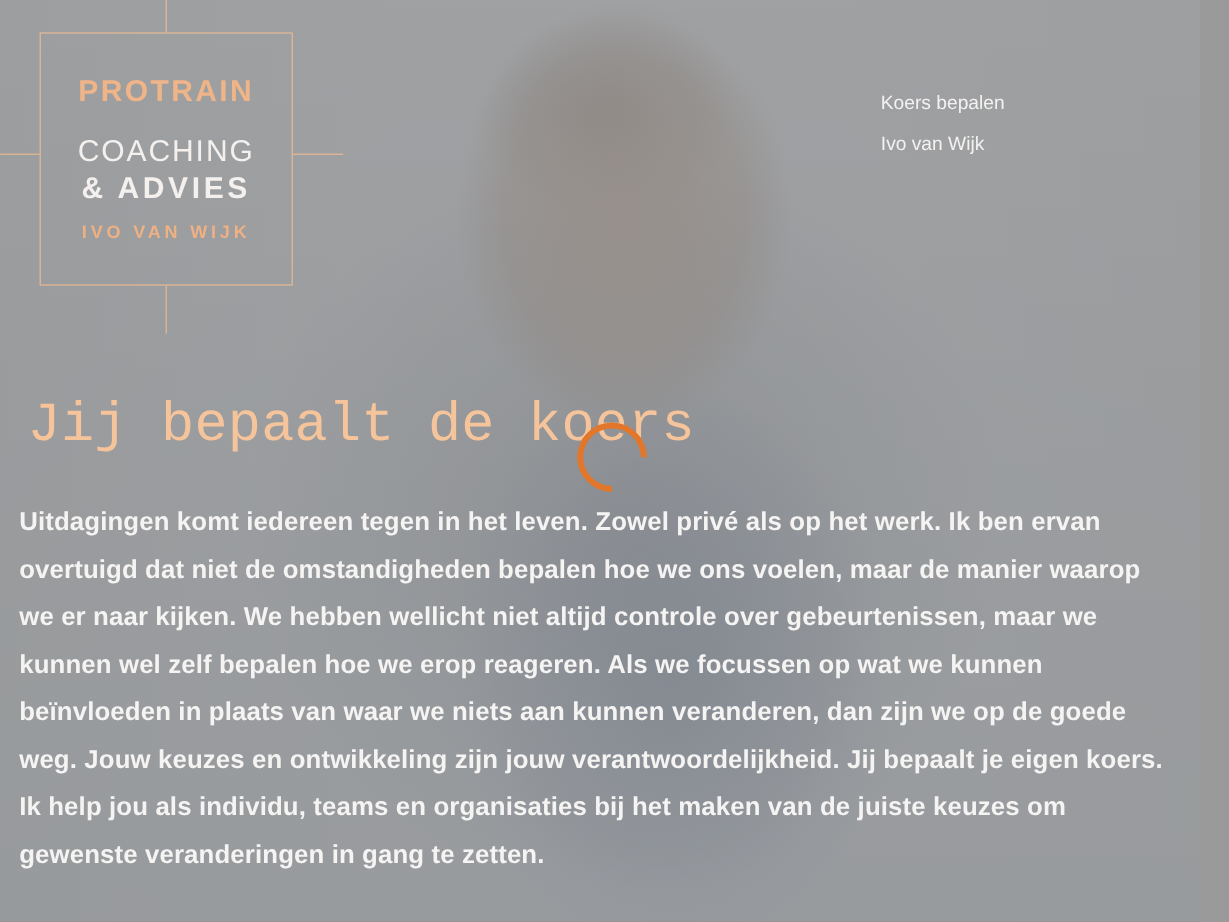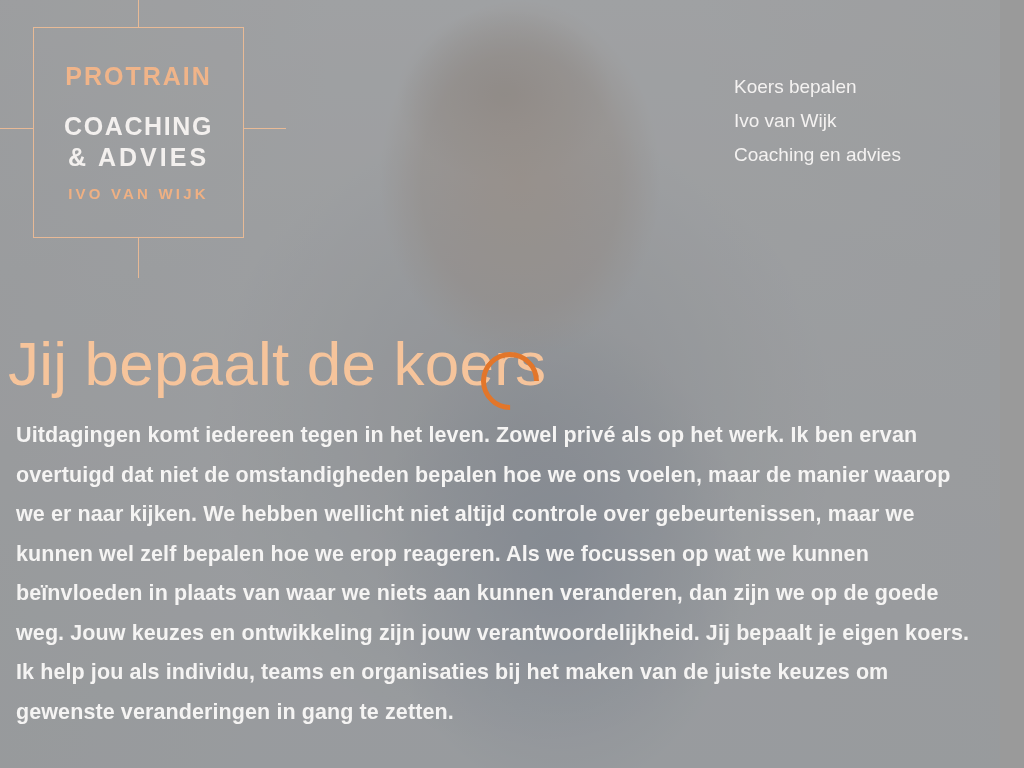--- a/index.html
+++ b/index.html
@@ -54,47 +54,47 @@
   .tick-top    { left:138px; top:0;    width:1px;  height:27px; }
   .tick-bottom { left:138px; top:238px;width:1px;  height:40px; }
   .tick-left   { left:0;     top:128px;width:33px; height:1px; }
   .tick-right  { left:244px; top:128px;width:42px; height:1px; }
 
   .logo-line1 {
     color:#f0b489; font-size:25px; font-weight:bold;
     letter-spacing:2.0px; line-height:1.1;
   }
   .logo-line2 {
-    color:#f3f0ee; font-size:25px; font-weight:bold;
+    color:#f3f0ee; font-size:25px; font-weight:normal;
     letter-spacing:1.6px; line-height:1.25; margin-top:20px;
   }
   .logo-line3 {
     color:#f3f0ee; font-size:25px; font-weight:bold;
     letter-spacing:3.0px; line-height:1.25;text-align:right;
   }
   .logo-line4 {
     color:#efb083; font-size:15px; font-weight:bold;
     letter-spacing:3.2px; margin-top:12px;
   }
 
   
   .nav {
     position:absolute; right:46px; top:70px;
     text-align:left; width:220px;
   }
   .nav-item {
-    color:#f4f2f1; font-size:19px; line-height:34px;
+    color:#f4f2f1; font-size:16px; line-height:34px;
     white-space:nowrap; cursor:pointer;
   }
 
   
   .headline {
-    position:absolute; left:8px; top:330px;
-    color:#f6c49b; font-size:62px; font-weight:400;
-    letter-spacing:0.2px; line-height:1.1;
+    position:absolute; left:23px; top:330px;
+    color:#f6c49b; font-size:46px; font-weight:400;
+    letter-spacing:0.2px; line-height:1.1;font-family:Liberation Mono, monospace;
   }
 
   
   .spinner {
     position:absolute; left:481px; top:352px;
     width:58px; height:58px;
     border-radius:50%;
     border:5px solid rgba(0,0,0,0);
     border-top-color:#e2762a;
     border-left-color:#e2762a;
@@ -129,21 +129,20 @@
     <div class="logo-line4">IVO VAN WIJK</div>
   </div>
   <div class="logo-tick tick-top"></div>
   <div class="logo-tick tick-bottom"></div>
   <div class="logo-tick tick-left"></div>
   <div class="logo-tick tick-right"></div>
 
   <nav class="nav">
     <div class="nav-item">Koers bepalen</div>
     <div class="nav-item">Ivo van Wijk</div>
-    <div class="nav-item">Coaching en advies</div>
   </nav>
 
   <h1 class="headline">Jij bepaalt de koers</h1>
 
   <div class="spinner"></div>
 
   <p class="body-copy">Uitdagingen komt iedereen tegen in het leven. Zowel privé als op het werk. Ik ben ervan overtuigd dat niet de omstandigheden bepalen hoe we ons voelen, maar de manier waarop we er naar kijken. We hebben wellicht niet altijd controle over gebeurtenissen, maar we kunnen wel zelf bepalen hoe we erop reageren. Als we focussen op wat we kunnen beïnvloeden in plaats van waar we niets aan kunnen veranderen, dan zijn we op de goede weg. Jouw keuzes en ontwikkeling zijn jouw verantwoordelijkheid. Jij bepaalt je eigen koers. Ik help jou als individu, teams en organisaties bij het maken van de juiste keuzes om gewenste veranderingen in gang te zetten.</p>
 
 </div>
 

